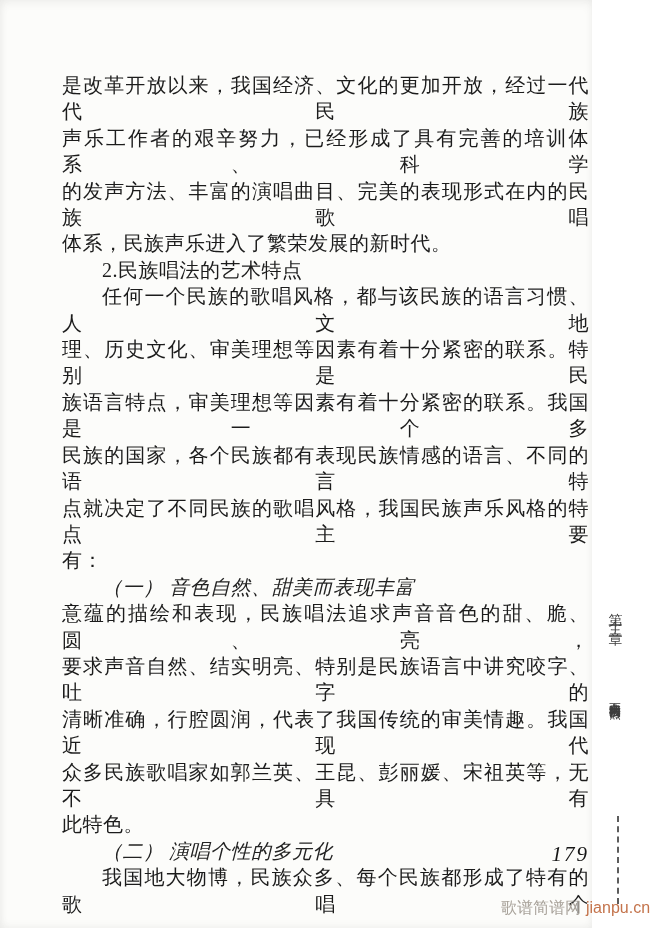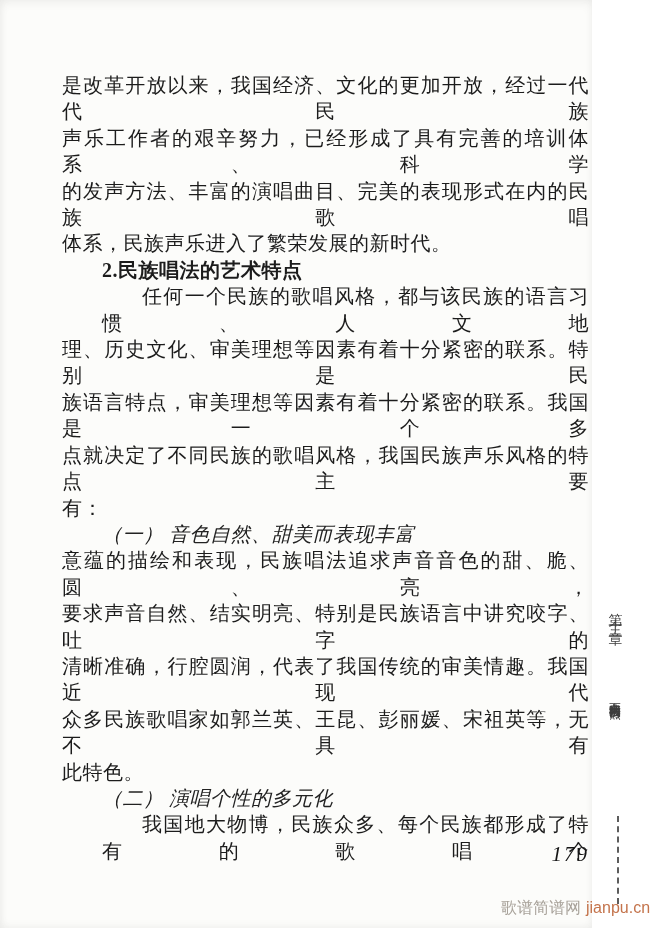--- a/index.html
+++ b/index.html
@@ -32,24 +32,24 @@
     letter-spacing: 0.5px;
     color: #1c1c1c;
     text-align: left;
   }
   .line { white-space: nowrap; }
   .line.full {
     white-space: normal;
     text-align: justify;
     text-align-last: justify;
   }
-  .line.indent { text-indent: 40px; margin-left: 40px; }
+  .line.indent { text-indent: 40px; }
   .line.head {
     text-indent: 40px;
-    font-weight: 700;
+    font-weight: 400;
   }
   .line.sub {
     text-indent: 40px;
     font-style: italic;
     font-weight: 400;
     color: #222;
   }
 
   
   .footer {
@@ -123,20 +123,21 @@
 
   <div class="body-text" id="body-text">
       <div class="line full">是改革开放以来，我国经济、文化的更加开放，经过一代代民族</div>
       <div class="line full">声乐工作者的艰辛努力，已经形成了具有完善的培训体系、科学</div>
       <div class="line full">的发声方法、丰富的演唱曲目、完美的表现形式在内的民族歌唱</div>
       <div class="line end">体系，民族声乐进入了繁荣发展的新时代。</div>
       <div class="line head">2.民族唱法的艺术特点</div>
       <div class="line full indent">任何一个民族的歌唱风格，都与该民族的语言习惯、人文地</div>
       <div class="line full">理、历史文化、审美理想等因素有着十分紧密的联系。特别是民</div>
       <div class="line full">族语言特点，审美理想等因素有着十分紧密的联系。我国是一个多</div>
+      <div class="line full">民族的国家，各个民族都有表现民族情感的语言、不同的语言特</div>
       <div class="line full">点就决定了不同民族的歌唱风格，我国民族声乐风格的特点主要</div>
       <div class="line end">有：</div>
       <div class="line sub">（一） 音色自然、甜美而表现丰富</div>
       <div class="line full">意蕴的描绘和表现，民族唱法追求声音音色的甜、脆、圆、亮，</div>
       <div class="line full">要求声音自然、结实明亮、特别是民族语言中讲究咬字、吐字的</div>
       <div class="line full">清晰准确，行腔圆润，代表了我国传统的审美情趣。我国近现代</div>
       <div class="line full">众多民族歌唱家如郭兰英、王昆、彭丽媛、宋祖英等，无不具有</div>
       <div class="line end">此特色。</div>
       <div class="line sub">（二） 演唱个性的多元化</div>
       <div class="line full indent">我国地大物博，民族众多、每个民族都形成了特有的歌唱个</div>

